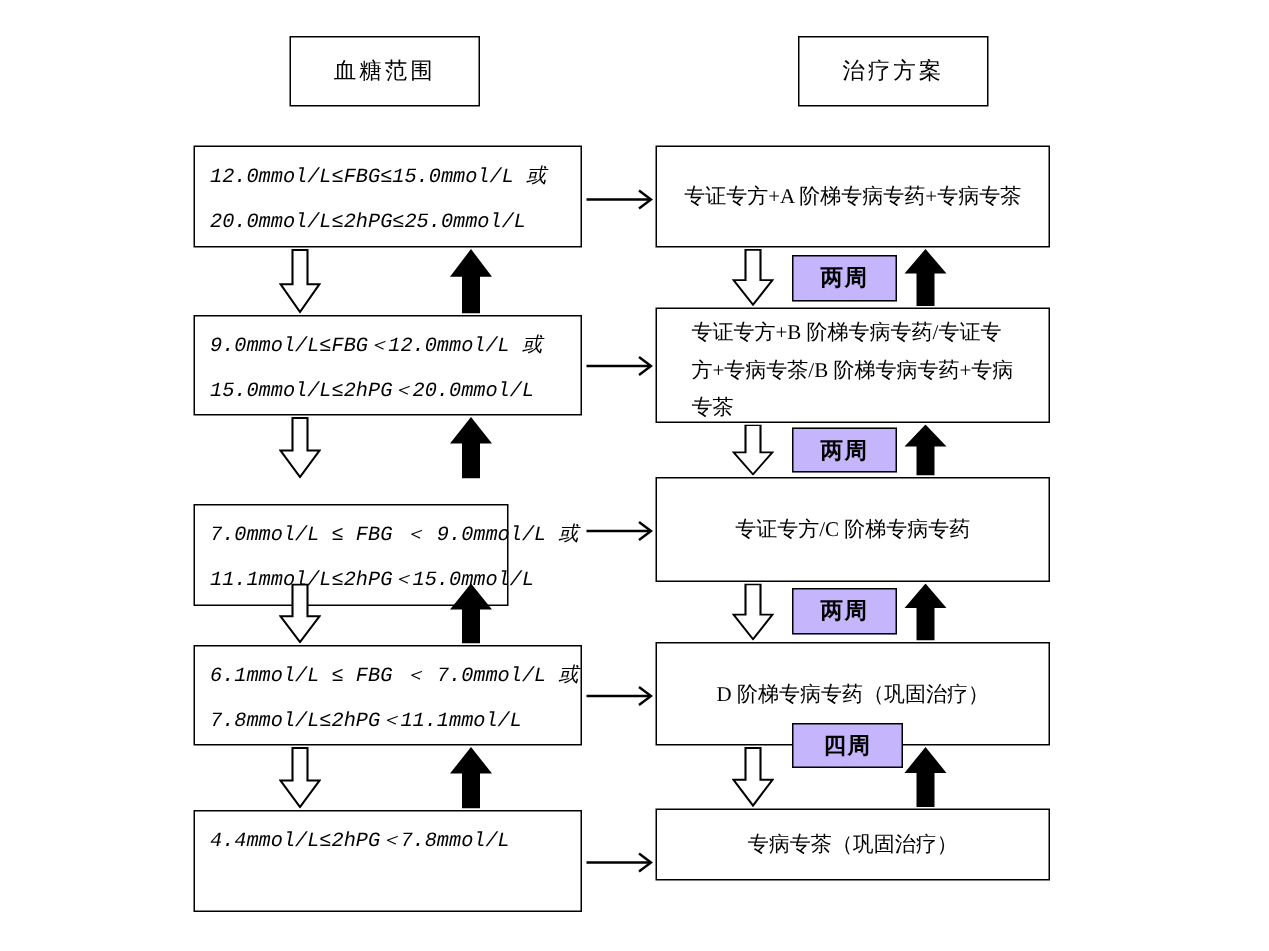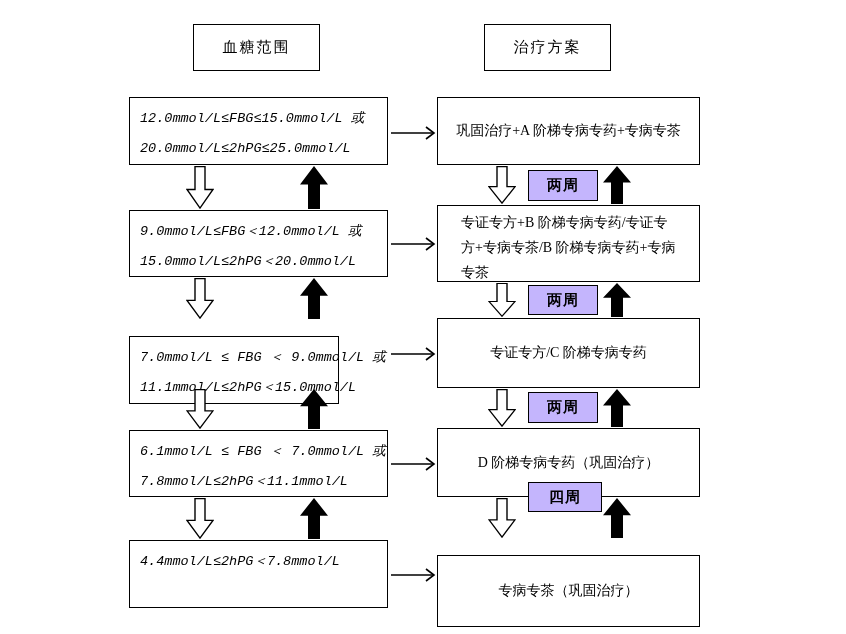--- a/index.html
+++ b/index.html
@@ -38,30 +38,30 @@
   .arrow { position:absolute; display:block; }
 </style>
 </head>
 <body>
 
 <div class="canvas">
 
   <div class="box header-box" style="left:193px;top:24px;width:127px;height:47px">
     <span>血糖范围</span>
   </div>
-  <div class="box header-box" style="left:484px;top:24px;width:127px;height:47px">
+  <div class="box header-box" style="left:532px;top:24px;width:127px;height:47px">
     <span>治疗方案</span>
   </div>
 
   <div class="box range-box" style="left:129px;top:97px;width:259px;height:68px">
     <div>12.0mmol/L≤FBG≤15.0mmol/L 或</div>
     <div>20.0mmol/L≤2hPG≤25.0mmol/L</div>
   </div>
   <div class="box treat-box" style="left:437px;top:97px;width:263px;height:68px">
-    <span>巩固治疗+A 阶梯专病专药+专病专茶</span>
+    <span>专证专方+A 阶梯专病专药+专病专茶</span>
   </div>
   <svg class="arrow" style="left:390px;top:125px" width="46" height="16" viewBox="0 0 46 16">
     <line x1="1" y1="8" x2="43" y2="8" stroke="#000" stroke-width="1.6"></line>
     <path d="M36,2 L44,8 L36,14" fill="none" stroke="#000" stroke-width="1.6"></path>
   </svg>
 
   <div class="box range-box" style="left:129px;top:210px;width:259px;height:67px">
     <div>9.0mmol/L≤FBG＜12.0mmol/L 或</div>
     <div>15.0mmol/L≤2hPG＜20.0mmol/L</div>
   </div>
@@ -93,21 +93,21 @@
     <span>D 阶梯专病专药（巩固治疗）</span>
   </div>
   <svg class="arrow" style="left:390px;top:456px" width="46" height="16" viewBox="0 0 46 16">
     <line x1="1" y1="8" x2="43" y2="8" stroke="#000" stroke-width="1.6"></line>
     <path d="M36,2 L44,8 L36,14" fill="none" stroke="#000" stroke-width="1.6"></path>
   </svg>
 
   <div class="box range-box" style="left:129px;top:540px;width:259px;height:68px">
     <div>4.4mmol/L≤2hPG＜7.8mmol/L</div>
   </div>
-  <div class="box treat-box" style="left:437px;top:555px;width:263px;height:72px">
+  <div class="box treat-box" style="left:437px;top:539px;width:263px;height:48px">
     <span>专病专茶（巩固治疗）</span>
   </div>
   <svg class="arrow" style="left:390px;top:567px" width="46" height="16" viewBox="0 0 46 16">
     <line x1="1" y1="8" x2="43" y2="8" stroke="#000" stroke-width="1.6"></line>
     <path d="M36,2 L44,8 L36,14" fill="none" stroke="#000" stroke-width="1.6"></path>
   </svg>
 
   <svg class="arrow" style="left:186px;top:166px" width="28" height="43" viewBox="0 0 28 44" preserveAspectRatio="none">
     <polygon points="9,0.7 19,0.7 19,24 27,24 14,43 1,24 9,24" fill="#fff" stroke="#000" stroke-width="1.4"></polygon>
   </svg>

